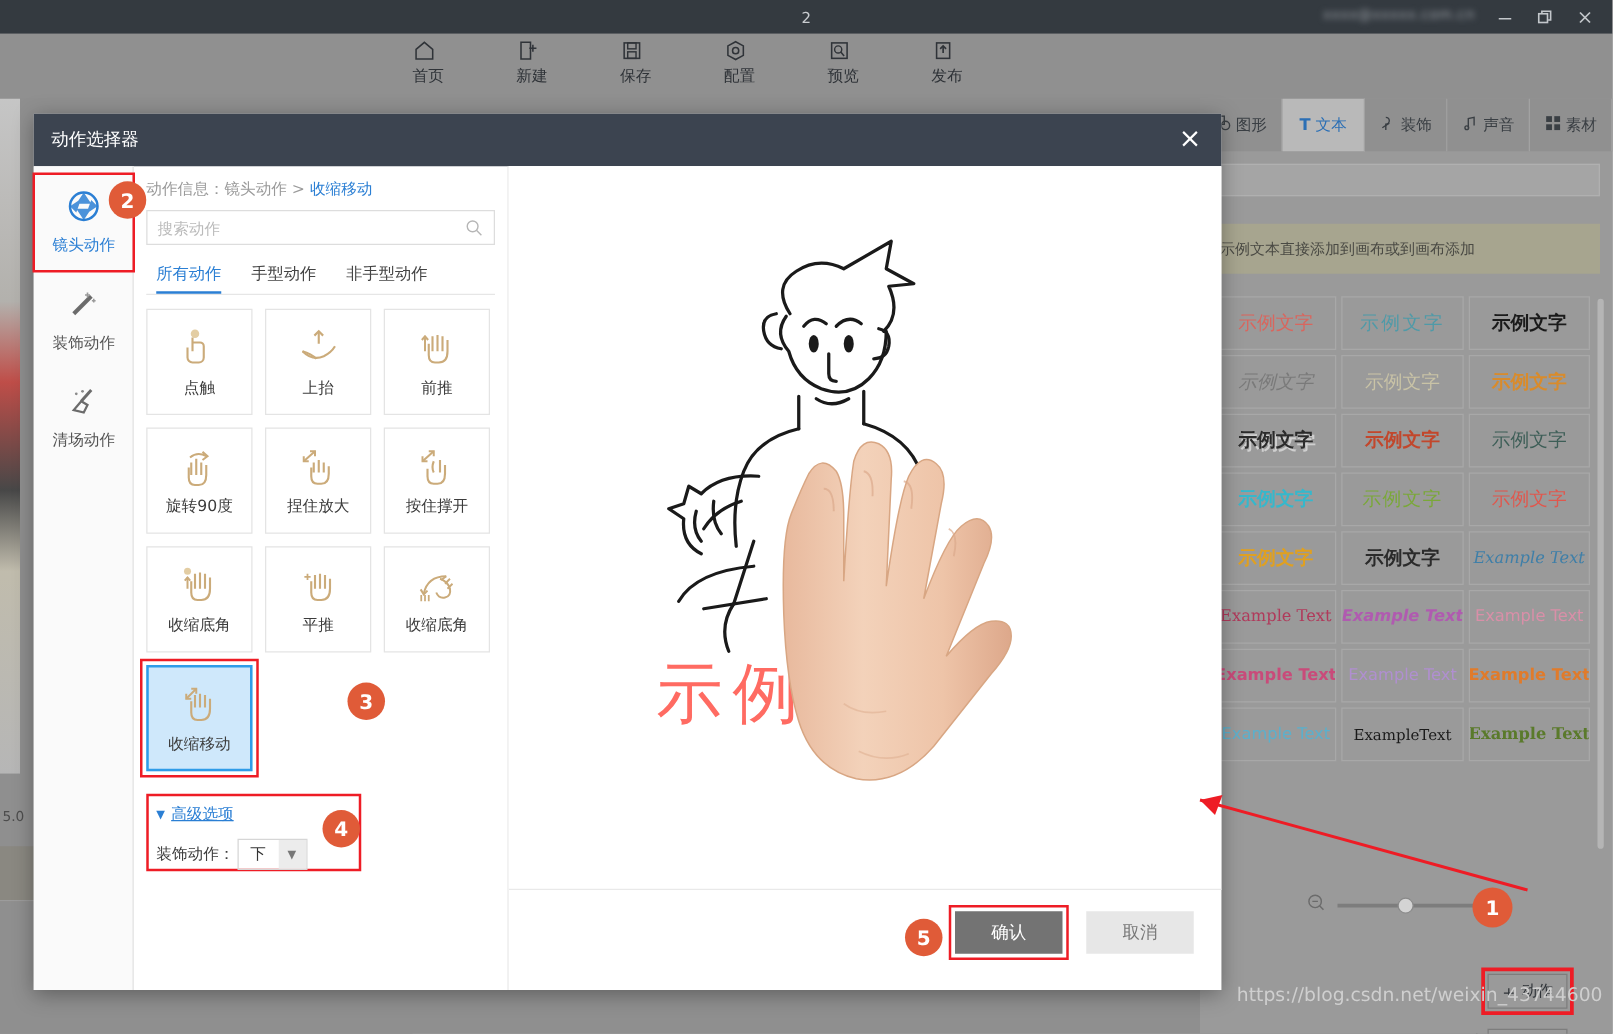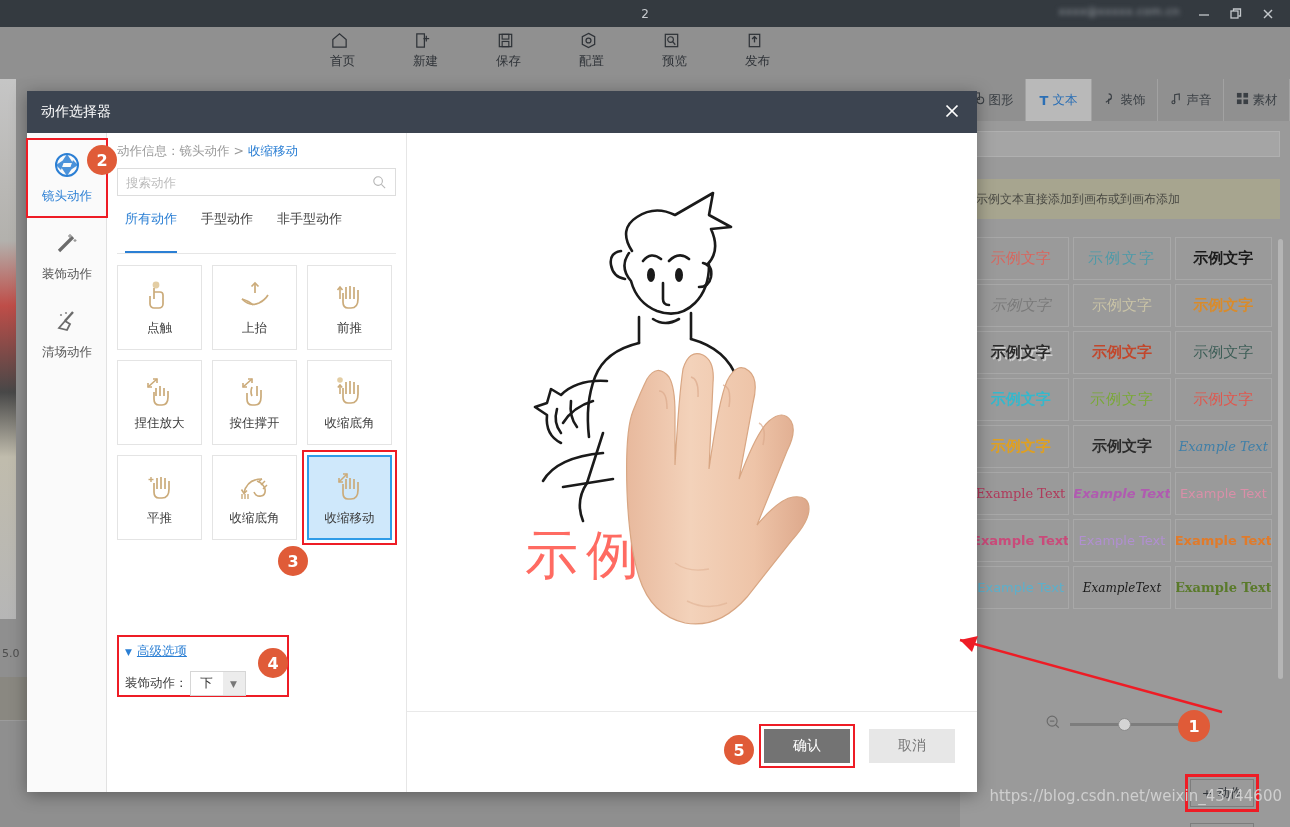--- a/index.html
+++ b/index.html
@@ -152,21 +152,21 @@
     display: flex; align-items: center; padding: 0 8px; position: relative;
   }
   .searchbox input {
     border: 0; outline: 0; font-size: 12.5px; color: #555; width: 250px;
     font-family: "DejaVu Sans", "Liberation Sans", sans-serif; background: transparent;
   }
   .searchbox input::placeholder { color: #bbb; }
   .search-ico { position: absolute; right: 8px; top: 6px; color: #b6b6b6; }
 
   .tabs { display: flex; gap: 24px; margin: 14px 0 0 18px; font-size: 13px; color: #444; }
-  .tab { padding-bottom: 25px; position: relative; }
+  .tab { padding-bottom: 7px; position: relative; }
   .tab.active { color: #2b7fd4; }
   .tab.active::after {
     content: ""; position: absolute; left: 0; right: 0; bottom: 0; height: 2.5px; background: #2b7fd4;
   }
   .tabs-line { height: 1px; background: #e6e6e6; margin: 0 10px; }
 
   .agrid {
     margin: 11px 0 0 10px; width: 280px;
     display: grid; grid-template-columns: repeat(3, 85px); gap: 10px 10px;
   }
@@ -444,21 +444,21 @@
         </div>
       <div class="rcell" style="color:#b08fd0;font-size:13px;">
           <span>Example Text</span>
         </div>
       <div class="rcell" style="color:#e07b2b;font-weight:bold;font-size:13px;">
           <span>Example Text</span>
         </div>
       <div class="rcell" style="color:#5bb0cc;font-size:13px;">
           <span>Example Text</span>
         </div>
-      <div class="rcell" style="color:#1a1a1a;font-style:italic;font-family:'DejaVu Serif',serif;font-size:12px;">
+      <div class="rcell" style="color:#1a1a1a;font-family:'DejaVu Serif',serif;font-size:12px;">
           <span>ExampleText</span>
         </div>
       <div class="rcell" style="color:#5a7a2b;font-weight:bold;font-family:'DejaVu Serif',serif;font-size:13px;">
           <span>Example Text</span>
         </div>
     </div>
     <div class="rscroll"></div>
 
     <div class="zoombar">
       <span class="zc">
@@ -588,20 +588,30 @@
           </div>
           <div class="acell">
             <span class="glyph">
               <svg width="34" height="34" viewBox="0 0 34 34">
                   <line x1="7" y1="20" x2="7" y2="8" stroke="#cbab7a" stroke-width="1.6"></line>
                   <polyline points="4.5,11 7,8 9.5,11" fill="none" stroke="#cbab7a" stroke-width="1.6"></polyline>
                   <path d="M13 8 v12 M17 7 v13 M21 8 v12 M25 11 v9 q0 9-7 9 h-3 q-5 0-5-6 v-9" fill="none" stroke="#cbab7a" stroke-width="1.7"></path>
                 </svg>
             </span>
             <span>前推</span>
+          </div>
+          <div class="acell">
+            <span class="glyph">
+              <svg width="34" height="34" viewBox="0 0 34 34">
+                  <path d="M22 9 q-7-4-13 1" fill="none" stroke="#cbab7a" stroke-width="1.6"></path>
+                  <polyline points="19,5.5 23,9 19,12" fill="none" stroke="#cbab7a" stroke-width="1.6"></polyline>
+                  <path d="M10 14 v10 M14 11 v13 M18 14 v10 M22 16 v8 q0 8-6 8 h-3 q-5 0-5-6 v-8" fill="none" stroke="#cbab7a" stroke-width="1.7"></path>
+                </svg>
+            </span>
+            <span>旋转90度</span>
           </div>
           <div class="acell">
             <span class="glyph">
               <svg width="34" height="34" viewBox="0 0 34 34">
                   <line x1="5" y1="13" x2="14" y2="5" stroke="#cbab7a" stroke-width="1.6"></line>
                   <polyline points="5,9 5,13 9,13" fill="none" stroke="#cbab7a" stroke-width="1.6"></polyline>
                   <polyline points="10,5 14,5 14,9" fill="none" stroke="#cbab7a" stroke-width="1.6"></polyline>
                   <path d="M13 14 v8 M17 12 v10 M21 14 v8 M25 17 v6 q0 8-6 8 h-3 q-5 0-5-6 v-7" fill="none" stroke="#cbab7a" stroke-width="1.7"></path>
                 </svg>
             </span>

